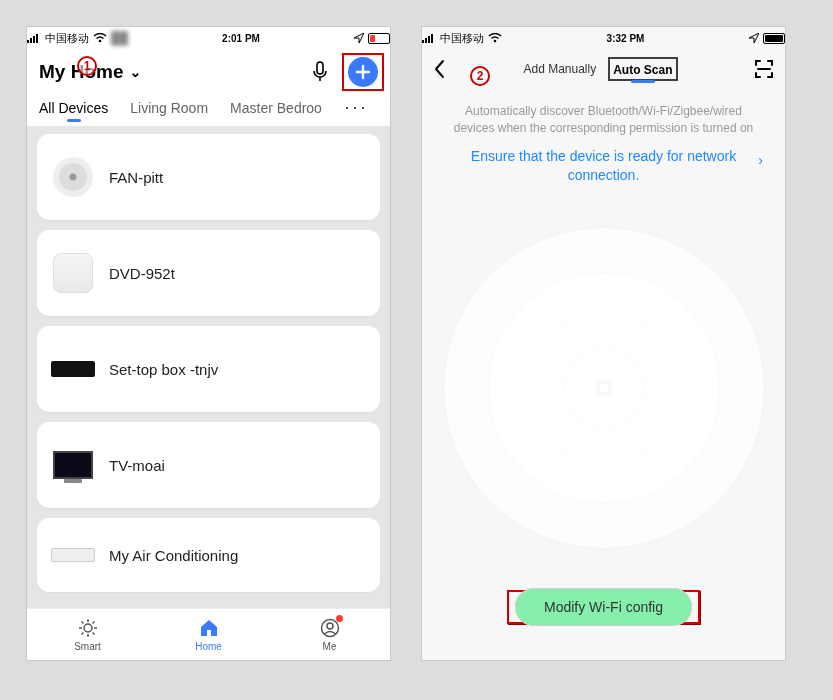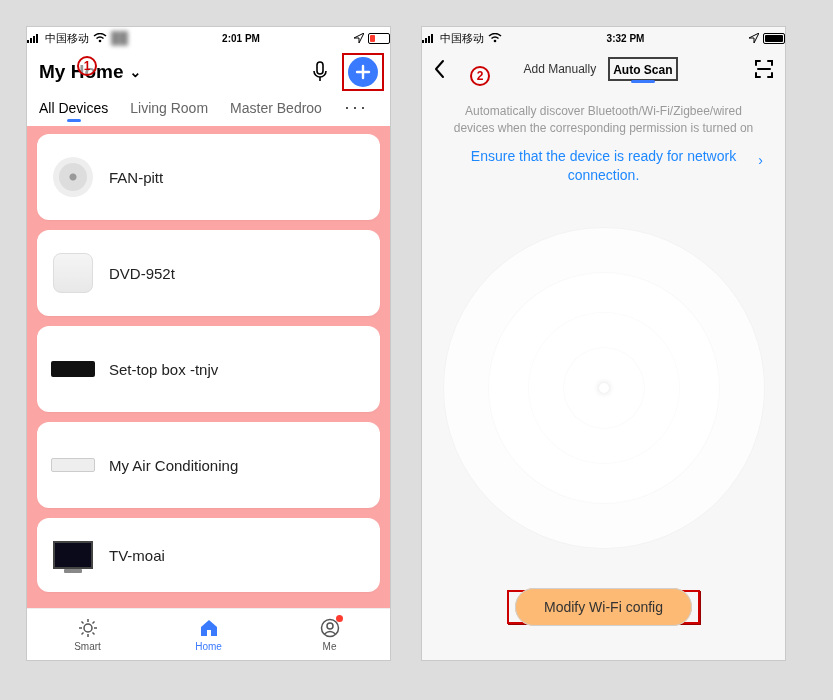--- a/index.html
+++ b/index.html
@@ -87,21 +87,21 @@
   }
   .room-tab.active { color:#000; font-weight:500; position:relative; }
   .room-tab.active::after {
     content:""; position:absolute; left:50%; transform:translateX(-50%);
     bottom:-6px; width:14px; height:3px; background:#3a7afe; border-radius:2px;
   }
   .more-dots { font-size:18px; letter-spacing:2px; color:#333; }
 
   
   .devices {
-    flex:1; background:#fca5a5; padding:8px 10px;
+    flex:1; background:#e5e5e5; padding:8px 10px;
     display:flex; flex-direction:column; gap:10px;
     overflow:hidden;
   }
   .device-card {
     background:#fff; border-radius:12px;
     height:86px;
     display:flex; align-items:center; gap:14px;
     padding:0 14px;
     box-shadow: 0 1px 2px rgba(0,0,0,0.04);
   }
@@ -170,21 +170,21 @@
   .rc1 { width:320px; height:320px; }
   .rc2 { width:230px; height:230px; }
   .rc3 { width:150px; height:150px; }
   .rc4 { width:80px; height:80px; background:#fff; }
   .radar-dot { width:10px; height:10px; border-radius:50%; background:#fff; box-shadow:0 0 6px rgba(0,0,0,0.15); z-index:2; }
 
   .modify-wrap {
     display:flex; justify-content:center; padding-bottom:36px;
   }
   .modify-btn {
-    border:1px solid #d0d0d0; background:#fdba74; border-radius:22px;
+    border:1px solid #d0d0d0; background:#86efac; border-radius:22px;
     padding:10px 28px; font-size:14px; color:#333;
   }
   .modify-red { border:2.5px solid #cc0000; padding:6px; box-shadow: 1px 1px 0 #990000; }
 
 </style>
 </head>
 <body>
 
 <div class="stage">
 
@@ -272,29 +272,29 @@
         <div class="dev-name">DVD-952t</div>
       </div>
       <div class="device-card">
         <div class="dev-icon">
             <div class="dev-stb"></div>
           </div>
         <div class="dev-name">Set-top box -tnjv</div>
       </div>
       <div class="device-card">
         <div class="dev-icon">
+            <div class="dev-tv"></div>
+          </div>
+        <div class="dev-name">TV-moai</div>
+      </div>
+      <div class="device-card">
+        <div class="dev-icon">
             <div class="dev-ac"></div>
           </div>
         <div class="dev-name">My Air Conditioning</div>
-      </div>
-      <div class="device-card">
-        <div class="dev-icon">
-            <div class="dev-tv"></div>
-          </div>
-        <div class="dev-name">TV-moai</div>
       </div>
     </div>
 
     <div class="bottom-nav">
       <div class="nav-item">
         <span class="nav-icon">
           <svg width="20" height="20" viewBox="0 0 20 20">
               <circle cx="10" cy="10" r="4" fill="none" stroke="#555" stroke-width="1.5"></circle>
               <g stroke="#555" stroke-width="1.5">
                 <line x1="10" y1="1" x2="10" y2="4"></line>

